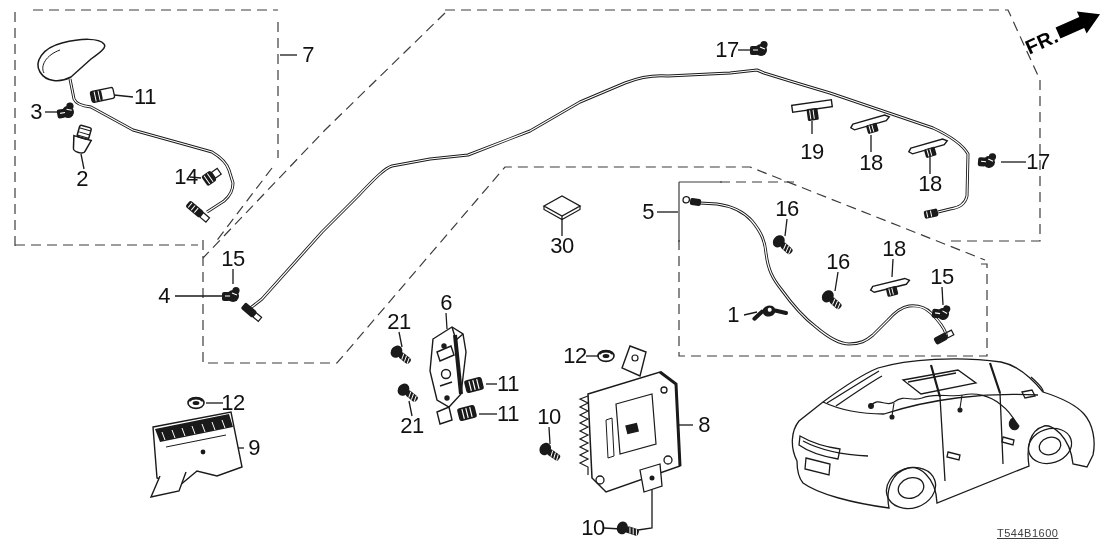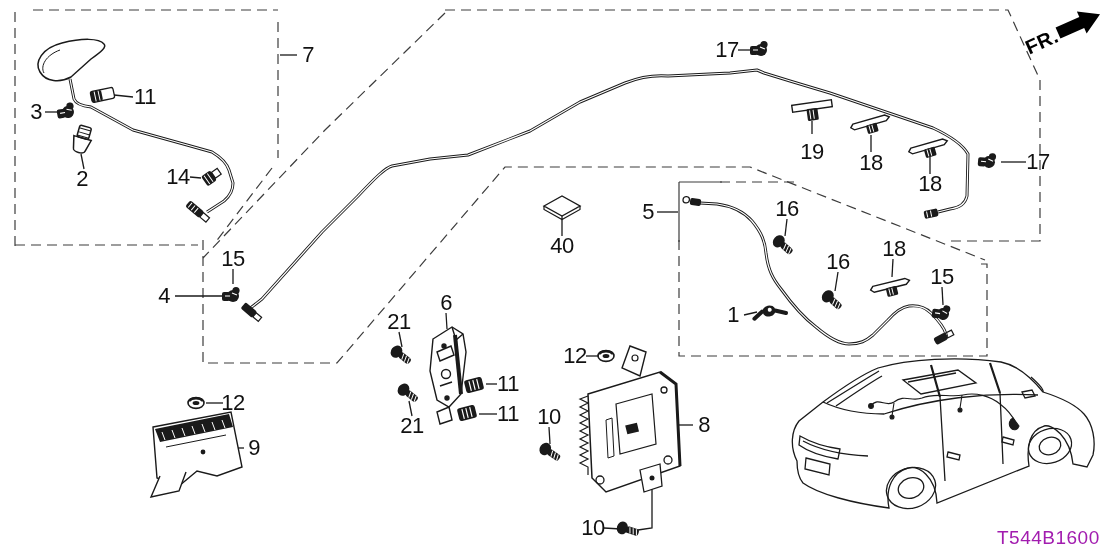--- a/index.html
+++ b/index.html
@@ -3,21 +3,21 @@
 <meta charset="utf-8">
 <style>
   html,body{margin:0;padding:0;background:#fff;}
   .stage{position:relative;width:1108px;height:554px;background:#ffffff;overflow:hidden;
          font-family:"Liberation Sans",sans-serif;}
   .stage svg{position:absolute;left:0;top:0;}
   .callout{position:absolute;transform:translate(-50%,-50%);font-size:22px;line-height:1;
            color:#111;letter-spacing:-0.5px;white-space:nowrap;}
   .fr-label{position:absolute;transform:translate(-50%,-50%) rotate(-24deg);
             font-size:20px;font-weight:bold;color:#000;letter-spacing:0.5px;}
-  .code-label{position:absolute;font-size:19px;color:#a21caf;letter-spacing:0.5px;}
+  .code-label{position:absolute;font-size:11px;color:#404040;letter-spacing:0.5px;text-decoration:underline;}
 </style>
 </head>
 <body>
 
 <div class="stage">
 
 <svg width="1108" height="554" viewBox="0 0 1108 554">
   <defs>
     <g id="g-screw">
       <ellipse cx="-7" cy="0" rx="5.5" ry="6.5" fill="#1a1a1a"></ellipse>
@@ -249,24 +249,24 @@
 
   <g transform="translate(1058,33) rotate(-24)">
     <path d="M0,-6 H26 V-12 L46,0 L26,12 V6 H0 Z" fill="#000"></path>
   </g>
 </svg>
 
 <div class="callout" style="left:308px;top:55px">7</div>
 <div class="callout" style="left:36px;top:112px">3</div>
 <div class="callout" style="left:145px;top:97px">11</div>
 <div class="callout" style="left:82px;top:179px">2</div>
-<div class="callout" style="left:178px;top:177px">14</div>
+<div class="callout" style="left:186px;top:177px">14</div>
 <div class="callout" style="left:233px;top:259px">15</div>
 <div class="callout" style="left:164px;top:296px">4</div>
-<div class="callout" style="left:562px;top:246px">40</div>
+<div class="callout" style="left:562px;top:246px">30</div>
 <div class="callout" style="left:648px;top:212px">5</div>
 <div class="callout" style="left:727px;top:50px">17</div>
 <div class="callout" style="left:812px;top:152px">19</div>
 <div class="callout" style="left:871px;top:163px">18</div>
 <div class="callout" style="left:930px;top:184px">18</div>
 <div class="callout" style="left:1038px;top:162px">17</div>
 <div class="callout" style="left:787px;top:209px">16</div>
 <div class="callout" style="left:838px;top:262px">16</div>
 <div class="callout" style="left:894px;top:249px">18</div>
 <div class="callout" style="left:942px;top:277px">15</div>

